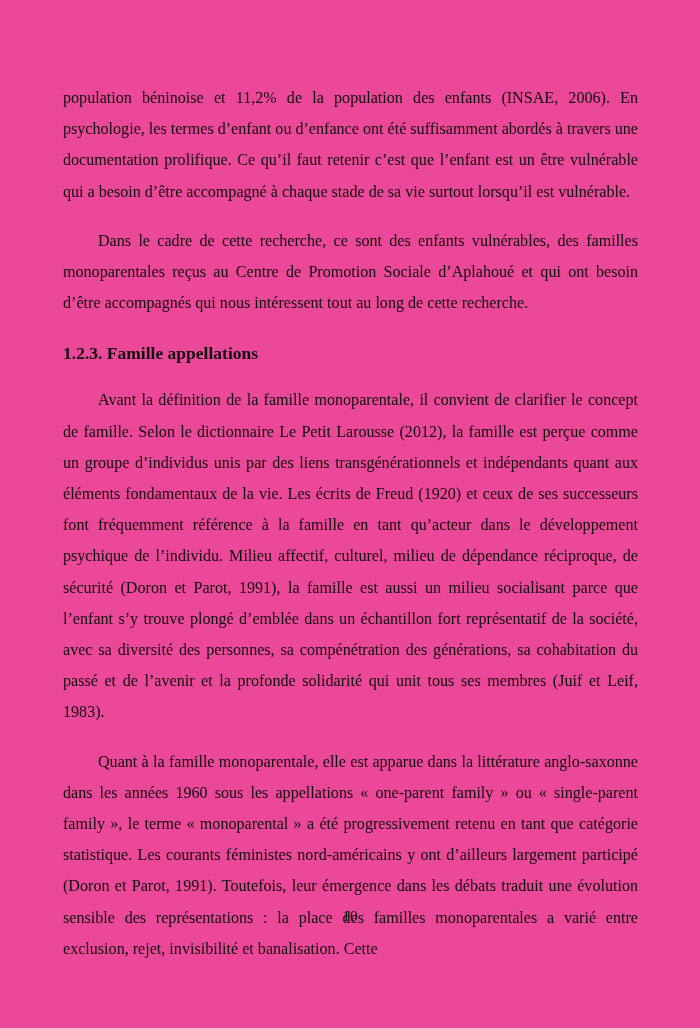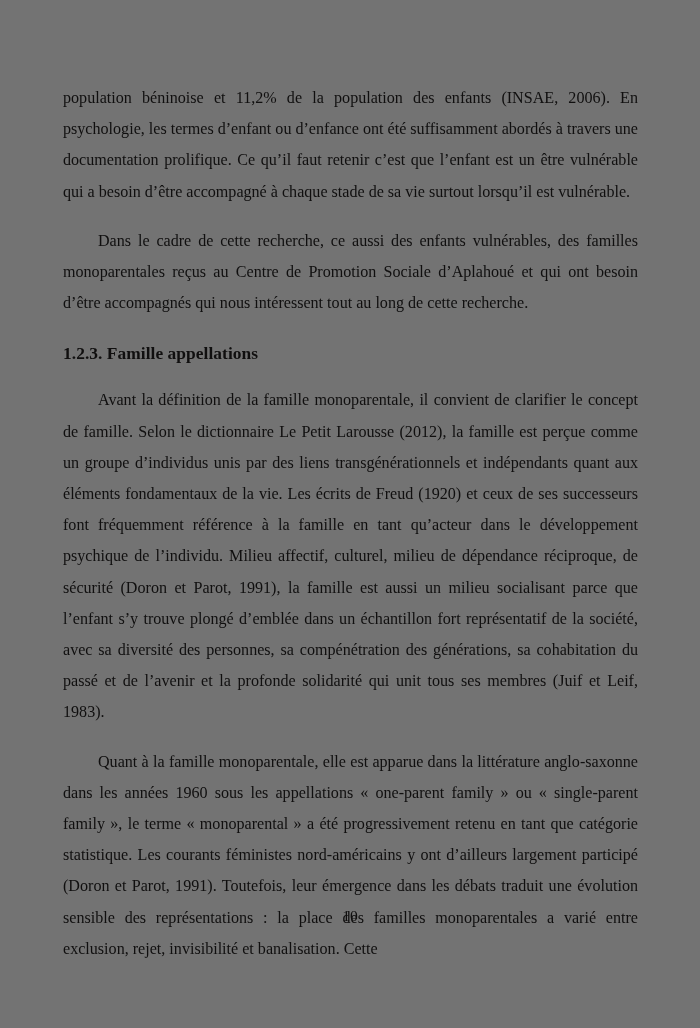--- a/index.html
+++ b/index.html
@@ -4,21 +4,21 @@
 <style>
   html, body {
     margin: 0;
     padding: 0;
     background: #ffffff;
   }
   .page {
     position: relative;
     width: 700px;
     height: 1028px;
-    background: #737373;
+    background: #ec4899;
     margin: 0 auto;
     overflow: hidden;
     font-family: "Liberation Serif", "DejaVu Serif", serif;
     color: #100f0f;
   }
   .content {
     position: absolute;
     left: 63px;
     top: 82px;
     width: 575px;
@@ -59,21 +59,21 @@
 </style>
 </head>
 <body>
 
 <div class="page">
 
   <div class="content">
 
     <p class="body-par no-indent">population béninoise et 11,2% de la population des enfants (INSAE, 2006). En psychologie, les termes d’enfant ou d’enfance ont été suffisamment abordés à travers une documentation prolifique. Ce qu’il faut retenir c’est que l’enfant est un être vulnérable qui a besoin d’être accompagné à chaque stade de sa vie surtout lorsqu’il est vulnérable.</p>
 
-    <p class="body-par gap-before">Dans le cadre de cette recherche, ce aussi des enfants vulnérables, des familles monoparentales reçus au Centre de Promotion Sociale d’Aplahoué et qui ont besoin d’être accompagnés qui nous intéressent tout au long de cette recherche.</p>
+    <p class="body-par gap-before">Dans le cadre de cette recherche, ce sont des enfants vulnérables, des familles monoparentales reçus au Centre de Promotion Sociale d’Aplahoué et qui ont besoin d’être accompagnés qui nous intéressent tout au long de cette recherche.</p>
 
     <h2 class="section-heading">1.2.3. Famille appellations</h2>
 
     <p class="body-par">Avant la définition de la famille monoparentale, il convient de clarifier le concept de famille. Selon le dictionnaire Le Petit Larousse (2012), la famille est perçue comme un groupe d’individus unis par des liens transgénérationnels et indépendants quant aux éléments fondamentaux de la vie. Les écrits de Freud (1920) et ceux de ses successeurs font fréquemment référence à la famille en tant qu’acteur dans le développement psychique de l’individu. Milieu affectif, culturel, milieu de dépendance réciproque, de sécurité (Doron et Parot, 1991), la famille est aussi un milieu socialisant parce que l’enfant s’y trouve  plongé d’emblée dans un échantillon fort représentatif de la société, avec sa diversité des personnes, sa compénétration des générations, sa cohabitation du passé et de l’avenir et la profonde solidarité qui unit tous ses membres (Juif et Leif, 1983).</p>
 
     <p class="body-par gap-before">Quant à la famille monoparentale, elle est apparue dans la littérature anglo-saxonne dans les années 1960 sous les appellations  « one-parent family » ou « single-parent family », le terme « monoparental » a été progressivement retenu en tant que catégorie statistique. Les courants féministes nord-américains y ont d’ailleurs largement participé (Doron et Parot, 1991). Toutefois, leur émergence dans les débats traduit une évolution sensible des représentations : la place des familles monoparentales a varié entre exclusion, rejet, invisibilité et banalisation. Cette</p>
 
   </div>
 
   <div class="page-number">10</div>

